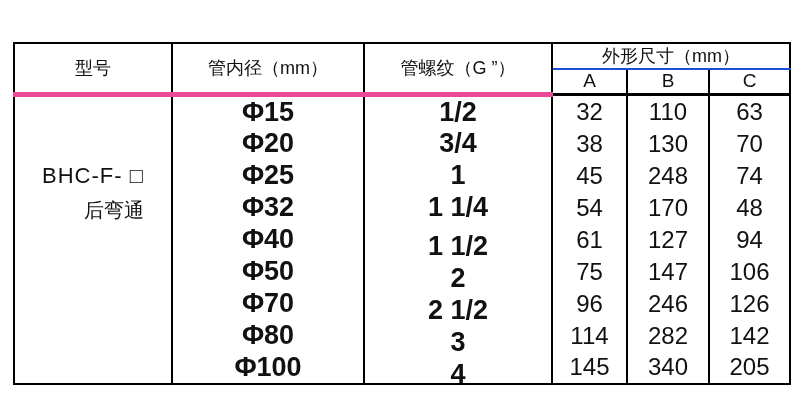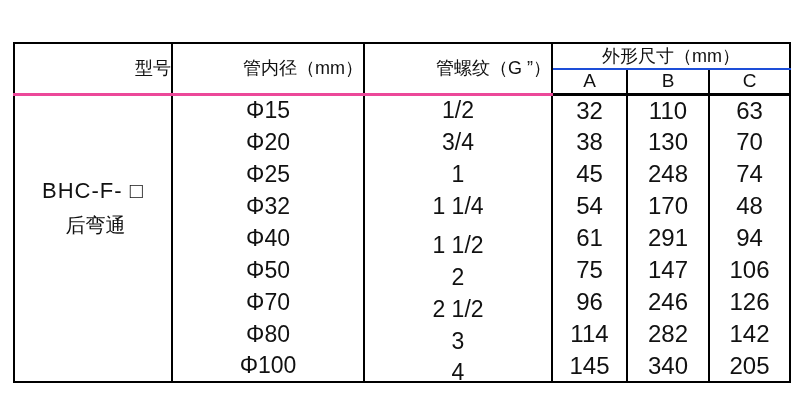--- a/index.html
+++ b/index.html
@@ -26,42 +26,42 @@
   th, td {
     border: 2px solid #000000;
     text-align: center;
     vertical-align: middle;
     font-weight: normal;
     padding: 0;
   }
   thead tr.header-row-main { height: 25px; }
   thead tr.header-row-sub  { height: 25px; }
   thead th { font-size: 18px; }
-  thead th.th-span { border-bottom: 3px solid #ec4899; text-align: right; }
+  thead th.th-span { border-bottom: 5px solid #ec4899; }
   thead th.th-sub  { border-bottom: 3px solid #000000; font-size: 19px; }
   thead th.th-group { border-bottom: 2px solid #1d4ed8; }
 
   tbody tr { height: 32px; }
   tbody td { border-top: none; border-bottom: none; }
-  td.col-diameter, td.col-thread { font-size: 23px; }
+  td.col-diameter, td.col-thread { font-size: 27px; font-weight: bold; }
   td.col-a, td.col-b, td.col-c   { font-size: 24px; }
 
   
   tbody tr:nth-child(n+5) td.col-thread span {
     display: inline-block;
     transform: translateY(7px);
   }
 
   td.model-cell { position: relative; }
   .model-block {
     position: absolute;
-    top: 78px; left: 50%;
+    top: 62px; left: 50%;
     transform: translateX(-50%);
     width: max-content;
-    text-align: center;
+    text-align: right;
     line-height: 34px;
     white-space: nowrap;
   }
   .model-line1 { font-size: 22px; letter-spacing: 1px; }
   .model-line2 { font-size: 20px; padding-left: 5px; }
 </style>
 </head>
 <body>
 
 <div class="canvas">
@@ -133,21 +133,21 @@
           <td class="col-diameter"><span>Φ32</span></td>
           <td class="col-thread"><span>1 1/4</span></td>
           <td class="col-a"><span>54</span></td>
           <td class="col-b"><span>170</span></td>
           <td class="col-c"><span>48</span></td>
         </tr>
         <tr>
           <td class="col-diameter"><span>Φ40</span></td>
           <td class="col-thread"><span>1 1/2</span></td>
           <td class="col-a"><span>61</span></td>
-          <td class="col-b"><span>291</span></td>
+          <td class="col-b"><span>127</span></td>
           <td class="col-c"><span>94</span></td>
         </tr>
         <tr>
           <td class="col-diameter"><span>Φ50</span></td>
           <td class="col-thread"><span>2</span></td>
           <td class="col-a"><span>75</span></td>
           <td class="col-b"><span>147</span></td>
           <td class="col-c"><span>106</span></td>
         </tr>
         <tr>

